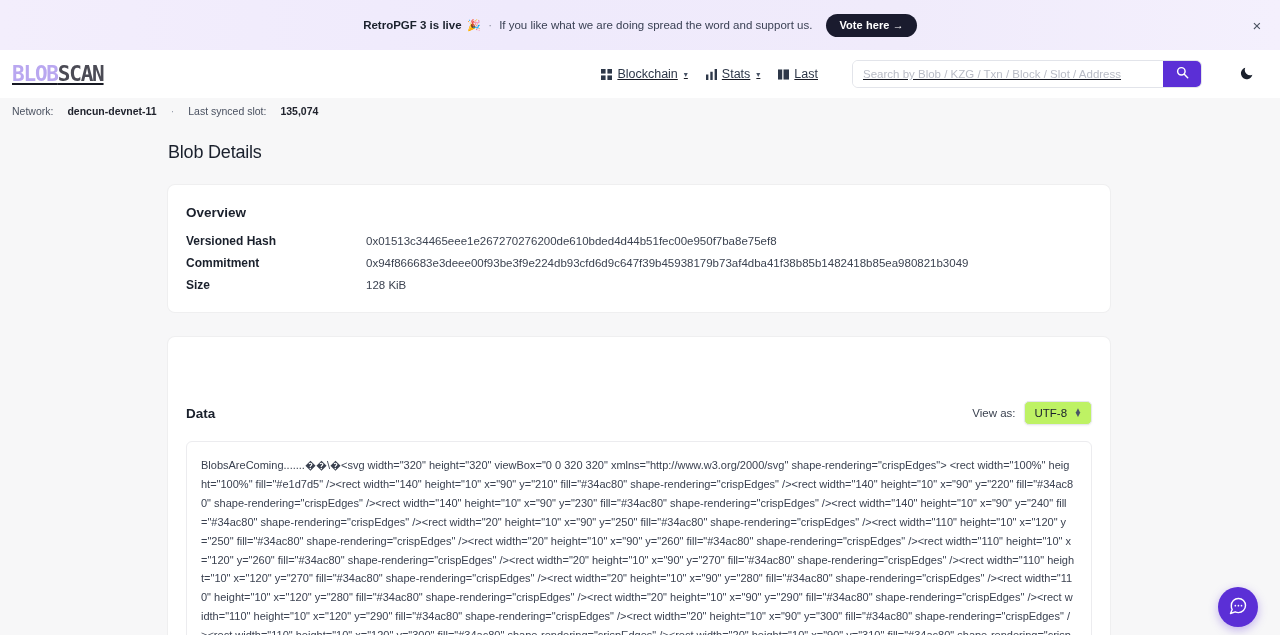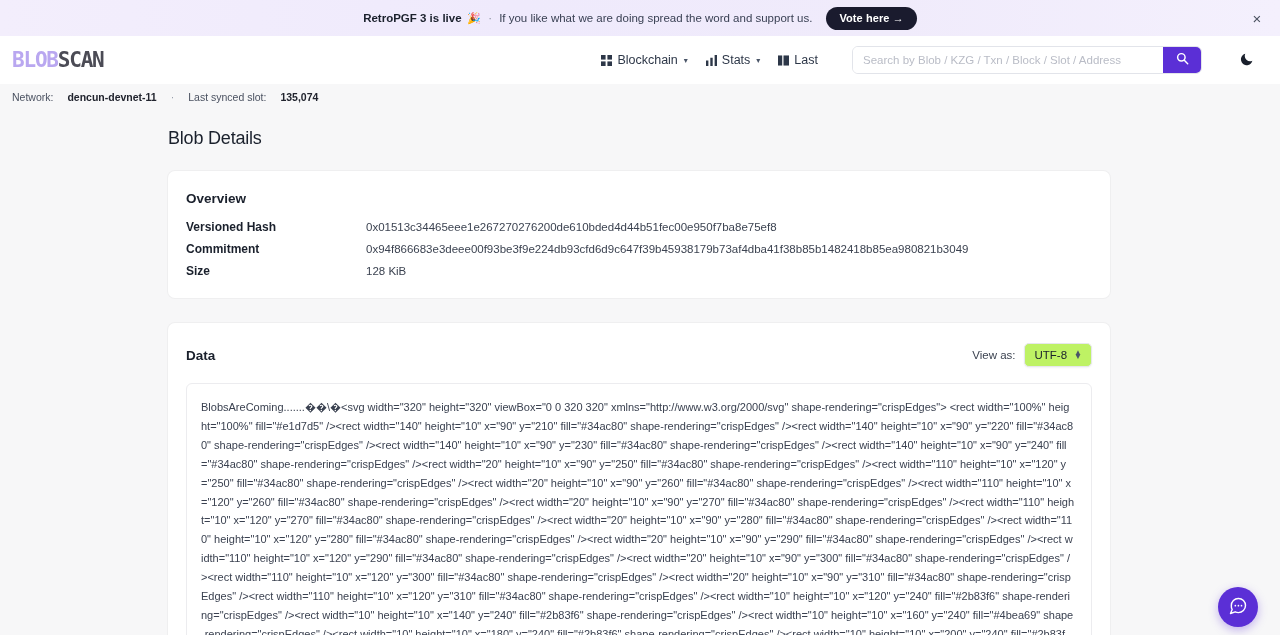--- a/index.html
+++ b/index.html
@@ -12,21 +12,21 @@
     font-family: "Liberation Sans", sans-serif;
     background: #f7f7f8;
     color: #171923;
     font-size: 13px;
     -webkit-font-smoothing: antialiased;
   }
 
   
   .promo-banner {
     position: relative;
-    height: 36px;
+    height: 50px;
     background: linear-gradient(90deg, #f3eefc 0%, #efeafc 40%, #f0ebfb 70%, #f4f0fd 100%);
     display: flex;
     align-items: center;
     justify-content: center;
     gap: 6px;
     font-size: 11.5px;
     color: #2d3748;
   }
   .promo-strong { font-weight: 700; color: #1a202c; }
   .promo-sep { color: #8a8fa0; margin: 0 1px; }
@@ -59,20 +59,21 @@
   }
 
   
   .site-header {
     height: 48px;
     background: #ffffff;
     display: flex;
     align-items: center;
     padding: 0 22px 0 12px;
     position: relative;
+    text-decoration: underline;
   }
   .logo {
     font-family: "DejaVu Sans Mono", monospace;
     font-size: 21px;
     font-weight: 700;
     letter-spacing: -1.2px;
     display: flex;
     align-items: center;
     cursor: pointer;
     user-select: none;
@@ -197,20 +198,21 @@
     word-break: break-all;
     font-size: 11.5px;
   }
 
   
   .data-head {
     display: flex;
     align-items: center;
     justify-content: space-between;
     margin-bottom: 16px;
+    margin-top: 44px;
   }
   .view-as {
     display: flex;
     align-items: center;
     gap: 9px;
     font-size: 11.5px;
     color: #3c4351;
   }
   .select-box {
     display: inline-flex;

